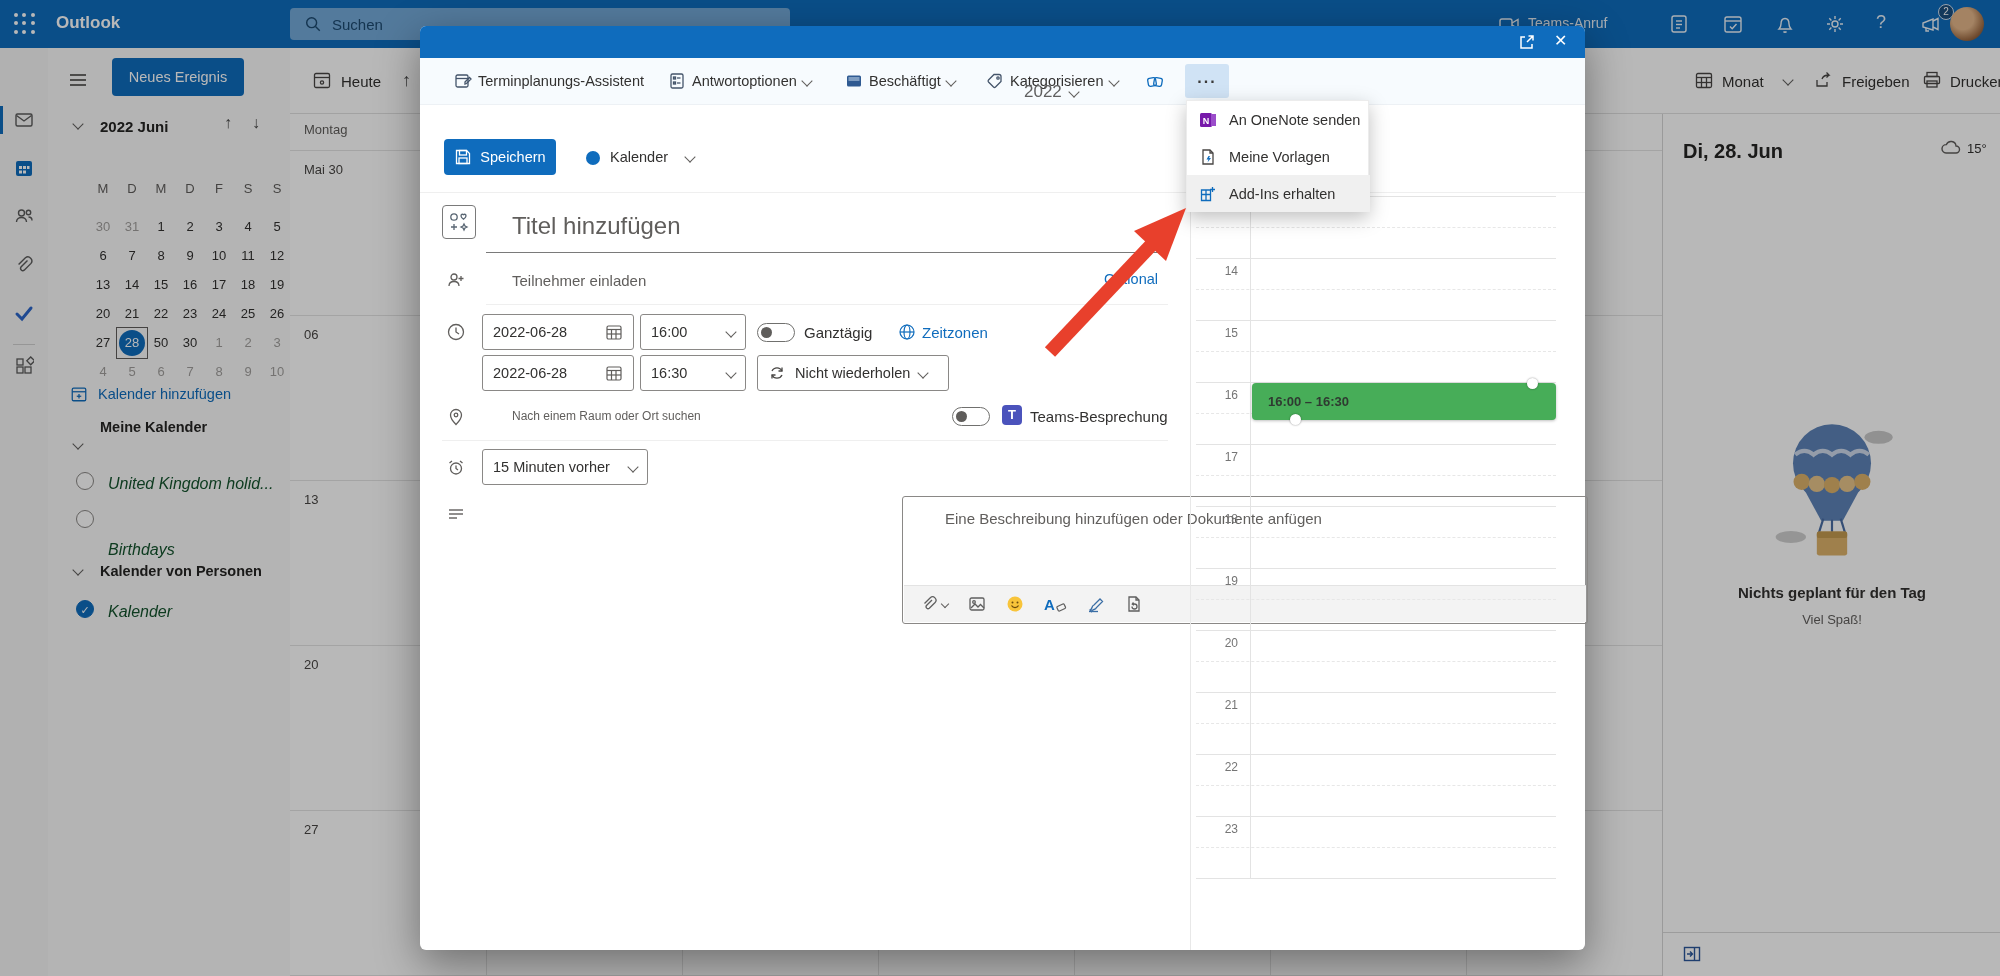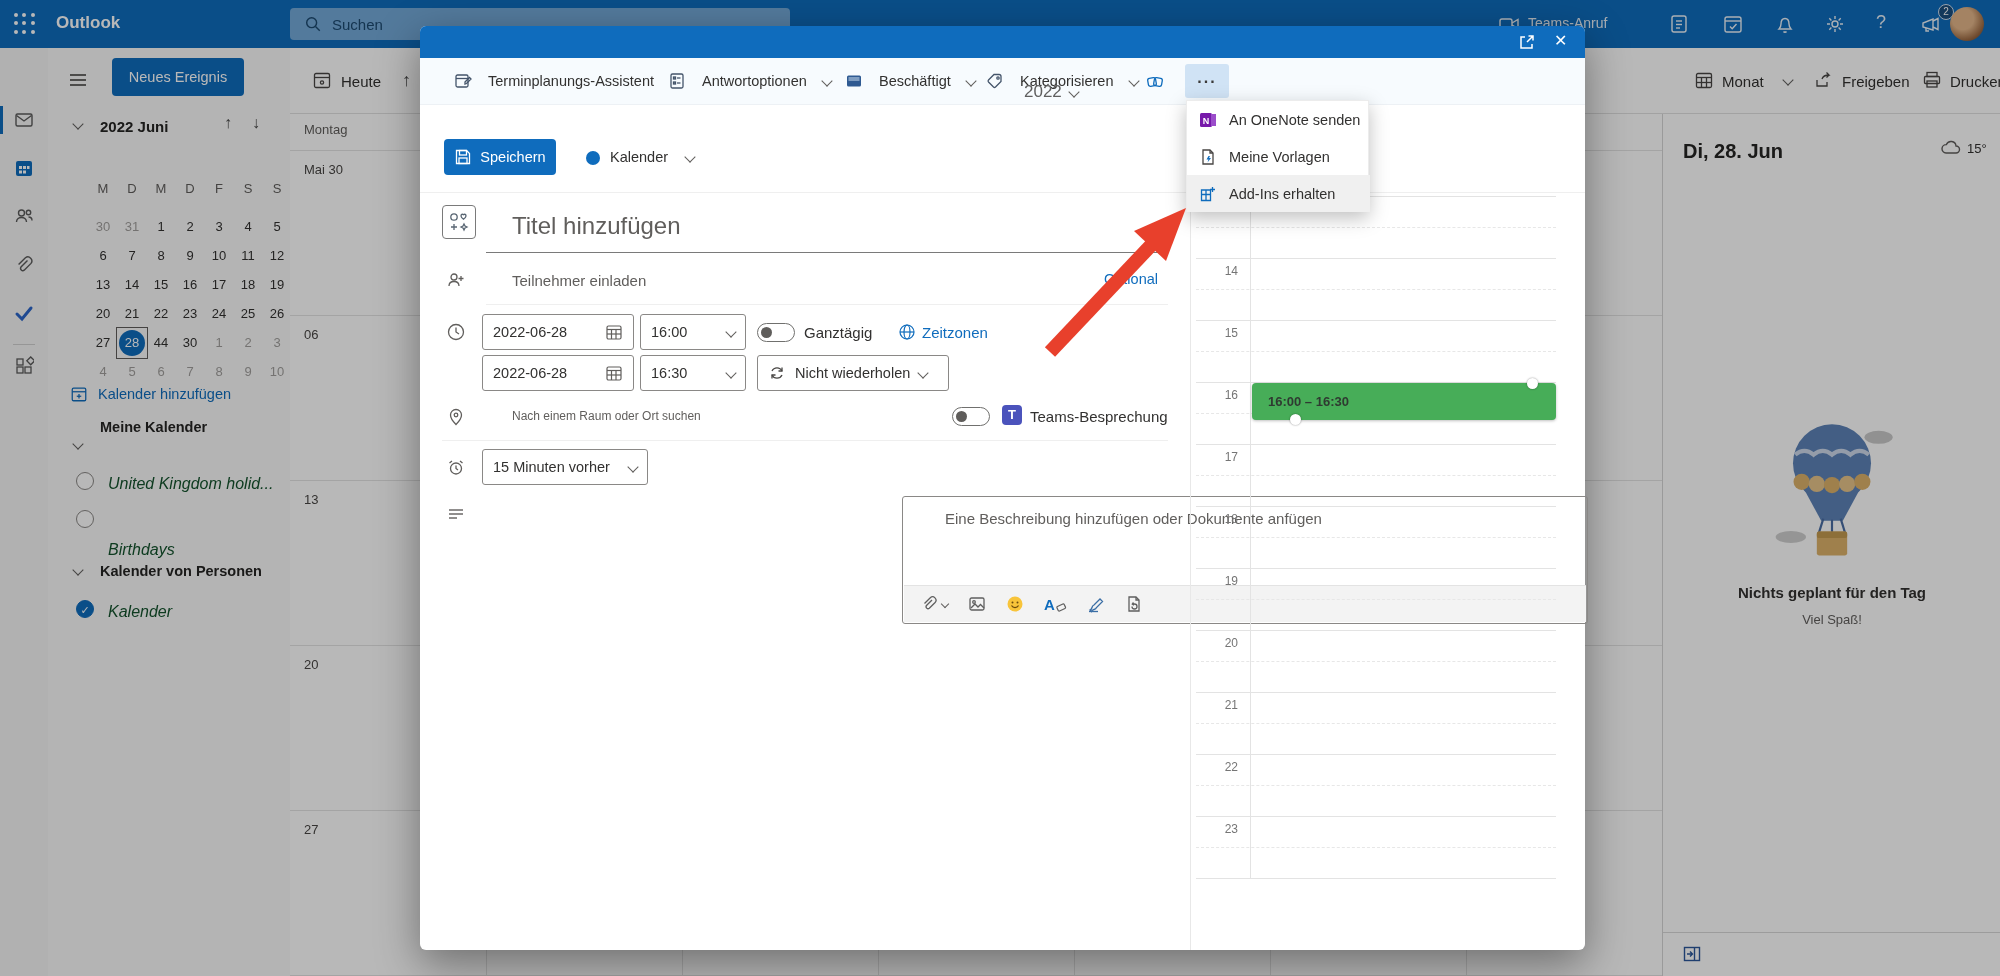--- a/index.html
+++ b/index.html
@@ -77,21 +77,21 @@
   
   #overlay { position:absolute; left:0; top:0; width:2000px; height:976px; background:rgba(0,0,0,.28); z-index:40; }
 
   
   #dialog { position:absolute; left:420px; top:26px; width:1165px; height:924px; background:#fff;
             border-radius:6px; box-shadow:0 14px 44px rgba(0,0,0,.4); z-index:50; }
   #dlg-titlebar { position:absolute; left:0; top:0; width:1165px; height:32px; background:#0F6CBD;
                   border-radius:6px 6px 0 0; }
   #dlg-toolbar { position:absolute; left:0; top:32px; width:1165px; height:47px; background:#f7fbfe;
                  border-bottom:1px solid #edf1f5; }
-  .tbi { position:absolute; top:14px; display:flex; align-items:center; gap:16px; font-size:14.5px; color:#323130; }
+  .tbi { position:absolute; top:14px; display:flex; align-items:center; gap:6px; font-size:14.5px; color:#323130; }
   .tbi svg { color:#44546a; }
   .more-btn { position:absolute; left:765px; top:6px; width:44px; height:34px; background:#d0e3f5; border-radius:3px;
               text-align:center; line-height:28px; color:#3b3a39; font-size:16px; letter-spacing:2px; font-weight:bold; }
   .fld { position:absolute; border:1px solid #8a8886; border-radius:3px; background:#fff; font-size:14.5px;
          color:#323130; display:flex; align-items:center; padding:0 10px; }
   .ghost { color:#605e5c;margin-left:26px; }
   .link { color:#0F6CBD; }
   .toggle { position:absolute; width:38px; height:19px; border:1px solid #70706e; border-radius:10px; background:#fff; }
   .toggle .knob { position:absolute; left:3px; top:3px; width:11px; height:11px; border-radius:50%; background:#5f5d5b; }
   .underline { position:absolute; border-top:1px solid #8a8886; }
@@ -290,21 +290,21 @@
         <span class="mc-day" style="left: 22px; top: 125px;">20</span>
         <span class="mc-day" style="left: 51px; top: 125px;">21</span>
         <span class="mc-day" style="left: 80px; top: 125px;">22</span>
         <span class="mc-day" style="left: 109px; top: 125px;">23</span>
         <span class="mc-day" style="left: 138px; top: 125px;">24</span>
         <span class="mc-day" style="left: 167px; top: 125px;">25</span>
         <span class="mc-day" style="left: 196px; top: 125px;">26</span>
         <span class="mc-day" style="left: 22px; top: 154px;">27</span>
         <span class="mc-selbox" style="left: 48px; top: 151px;"></span>
         <span class="mc-day sel" style="left: 51px; top: 154px;">28</span>
-        <span class="mc-day" style="left: 80px; top: 154px;">44</span>
+        <span class="mc-day" style="left: 80px; top: 154px;">50</span>
         <span class="mc-day" style="left: 109px; top: 154px;">30</span>
         <span class="mc-day m" style="left: 138px; top: 154px;">1</span>
         <span class="mc-day m" style="left: 167px; top: 154px;">2</span>
         <span class="mc-day m" style="left: 196px; top: 154px;">3</span>
         <span class="mc-day m" style="left: 22px; top: 183px;">4</span>
         <span class="mc-day m" style="left: 51px; top: 183px;">5</span>
         <span class="mc-day m" style="left: 80px; top: 183px;">6</span>
         <span class="mc-day m" style="left: 109px; top: 183px;">7</span>
         <span class="mc-day m" style="left: 138px; top: 183px;">8</span>
         <span class="mc-day m" style="left: 167px; top: 183px;">9</span>

